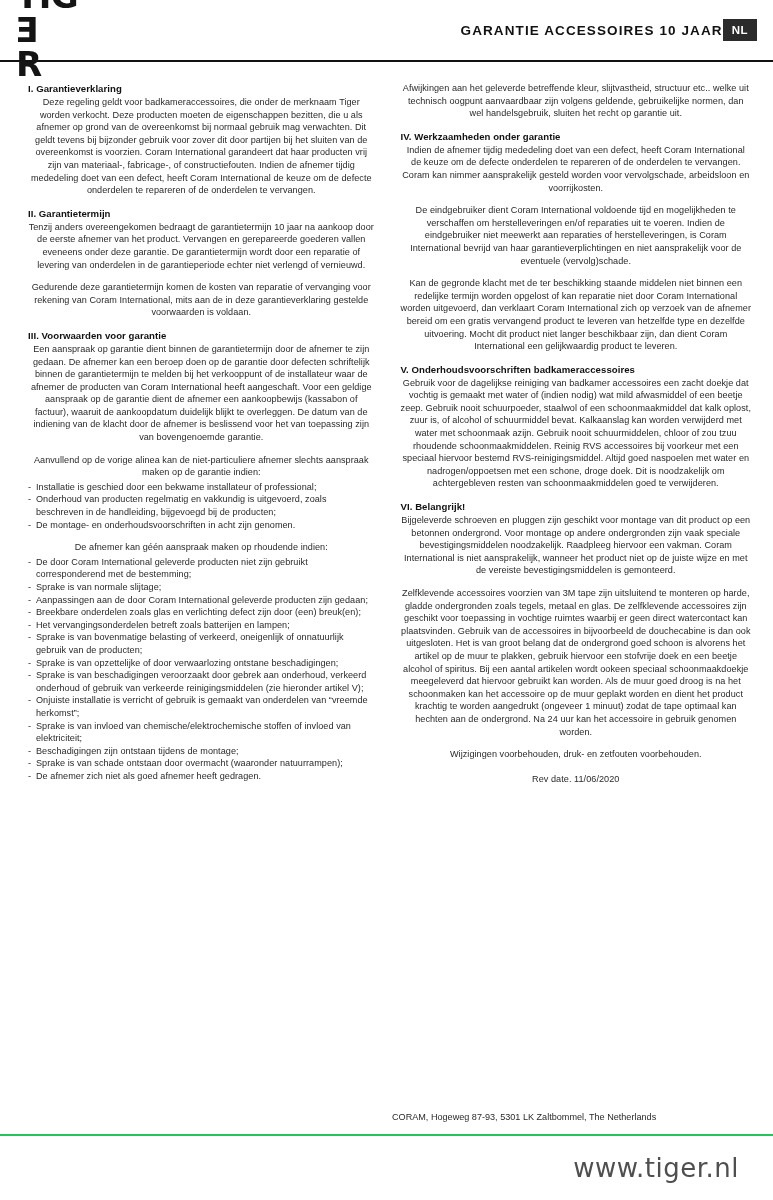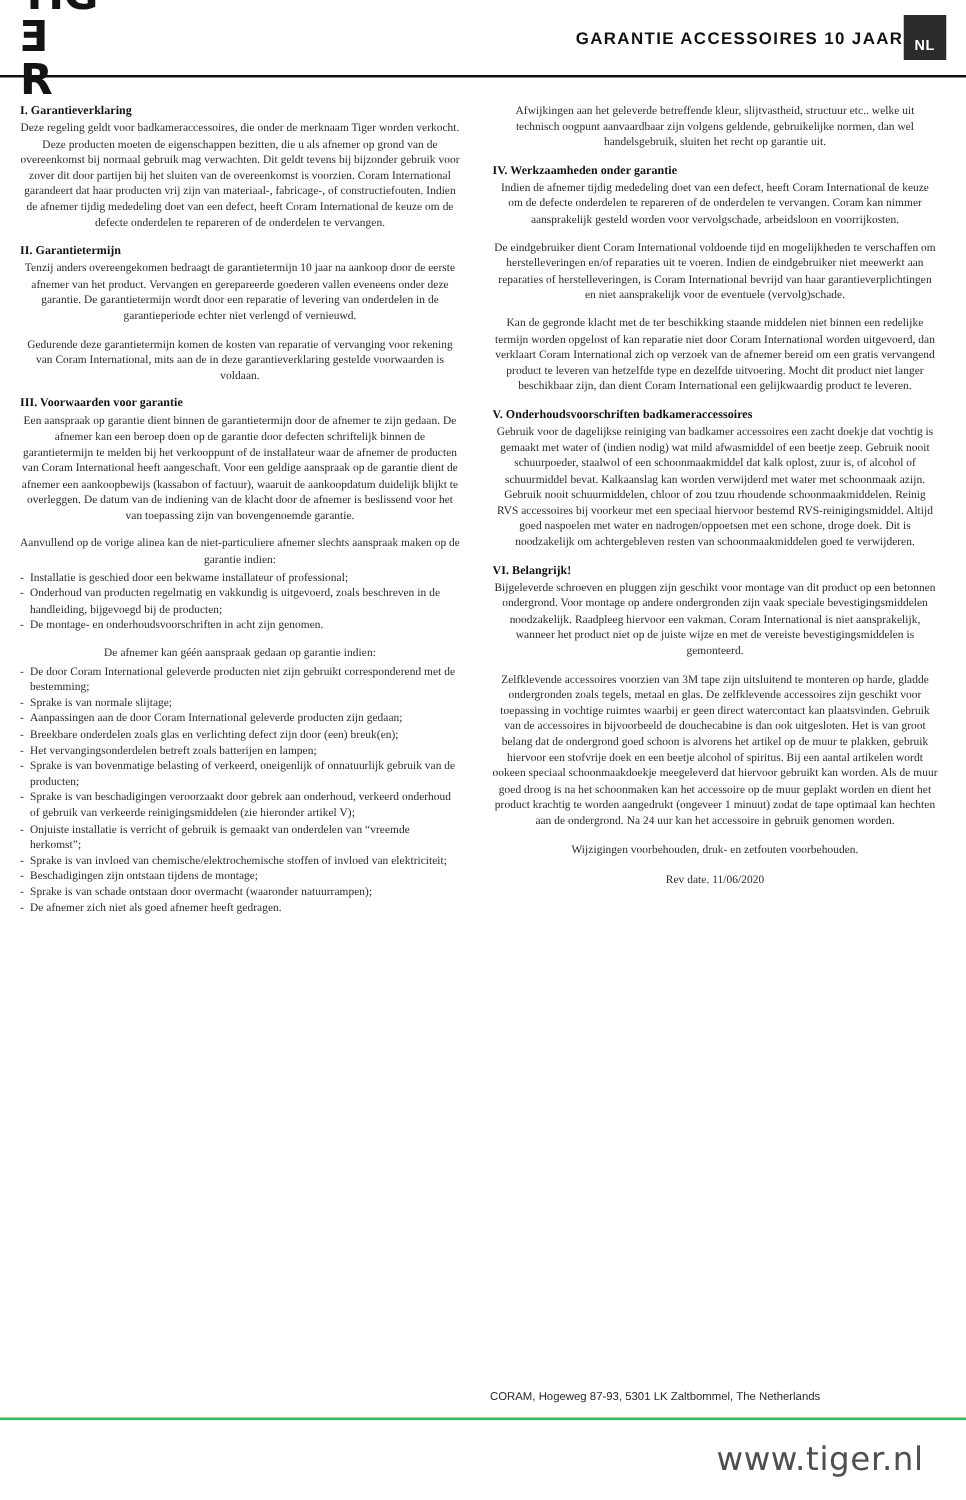--- a/index.html
+++ b/index.html
@@ -52,32 +52,31 @@
     font-weight: 700;
     letter-spacing: 1.1px;
     color: #111;
   }
   .lang-badge {
     background: #2b2b2b;
     color: #ffffff;
     font-size: 11.5px;
     font-weight: 700;
     letter-spacing: 0.5px;
-    padding: 20px 9px 5px 9px;
+    padding: 6px 9px 5px 9px;
     line-height: 1;
     margin-right: 2px;
   }
   
   .content {
     display: flex;
     gap: 26px;
-    padding: 20px 22px 0 16px;
+    padding: 20px 22px 0 28px;
     box-sizing: border-box;
     height: 1052px;
-    font-family: Liberation Serif, serif;
   }
   .col {
     width: 352px;
     font-size: 9.1px;
     line-height: 12.6px;
     color: #2a2a2a;
     letter-spacing: 0.05px;
   }
   .col.right { width: 356px; }
   h2.sec {
@@ -171,28 +170,29 @@
 
       <div class="sec-block">
         <h2 class="sec">III. Voorwaarden voor garantie</h2>
         <p class="para">Een aanspraak op garantie dient binnen de garantietermijn door de afnemer te zijn gedaan. De afnemer kan een beroep doen op de garantie door defecten schriftelijk binnen de garantietermijn te melden bij het verkooppunt of de installateur waar de afnemer de producten van Coram International heeft aangeschaft. Voor een geldige aanspraak op de garantie dient de afnemer een aankoopbewijs (kassabon of factuur), waaruit de aankoopdatum duidelijk blijkt te overleggen. De datum van de indiening van de klacht door de afnemer is beslissend voor het van toepassing zijn van bovengenoemde garantie.</p>
         <p class="para nospace">Aanvullend op de vorige alinea kan de niet-particuliere afnemer slechts aanspraak maken op de garantie indien:</p>
         <ul class="dashlist">
           <li>Installatie is geschied door een bekwame installateur of professional;</li>
           <li>Onderhoud van producten regelmatig en vakkundig is uitgevoerd, zoals beschreven in de handleiding, bijgevoegd bij de producten;</li>
           <li>De montage- en onderhoudsvoorschriften in acht zijn genomen.</li>
         </ul>
-        <p class="para nospace">De afnemer kan géén aanspraak gedaan op garantie indien:</p>
+        <p class="para nospace">De afnemer kan géén aanspraak maken op rhoudende indien:</p>
         <ul class="dashlist">
           <li>De door Coram International geleverde producten niet zijn gebruikt corresponderend met de bestemming;</li>
           <li>Sprake is van normale slijtage;</li>
           <li>Aanpassingen aan de door Coram International geleverde producten zijn gedaan;</li>
           <li>Breekbare onderdelen zoals glas en verlichting defect zijn door (een) breuk(en);</li>
           <li>Het vervangingsonderdelen betreft zoals batterijen en lampen;</li>
           <li>Sprake is van bovenmatige belasting of verkeerd, oneigenlijk of onnatuurlijk gebruik van de producten;</li>
+          <li>Sprake is van opzettelijke of door verwaarlozing ontstane beschadigingen;</li>
           <li>Sprake is van beschadigingen veroorzaakt door gebrek aan onderhoud, verkeerd onderhoud of gebruik van verkeerde reinigingsmiddelen (zie hieronder artikel V);</li>
           <li>Onjuiste installatie is verricht of gebruik is gemaakt van onderdelen van “vreemde herkomst”;</li>
           <li>Sprake is van invloed van chemische/elektrochemische stoffen of invloed van elektriciteit;</li>
           <li>Beschadigingen zijn ontstaan tijdens de montage;</li>
           <li>Sprake is van schade ontstaan door overmacht (waaronder natuurrampen);</li>
           <li>De afnemer zich niet als goed afnemer heeft gedragen.</li>
         </ul>
       </div>
 
     </div>

